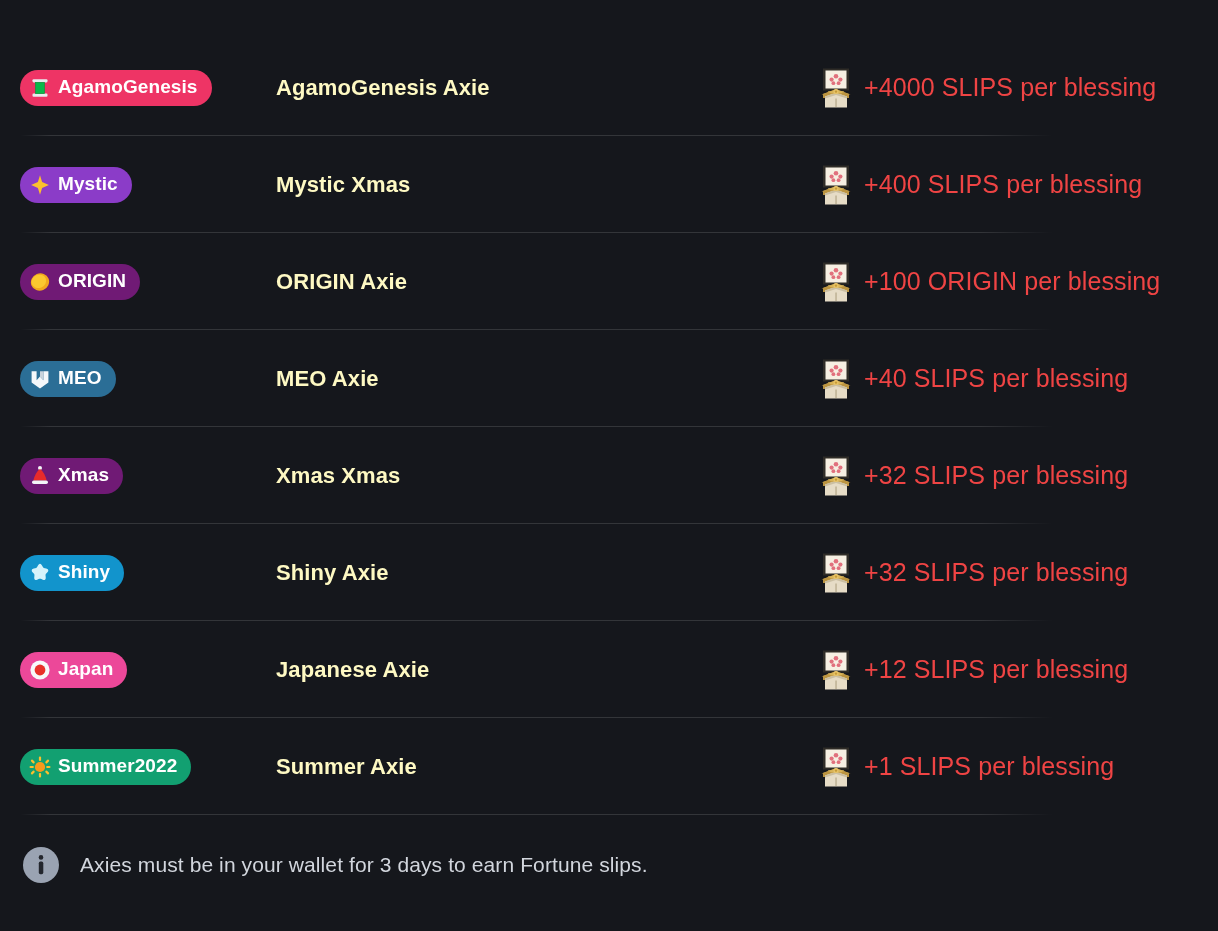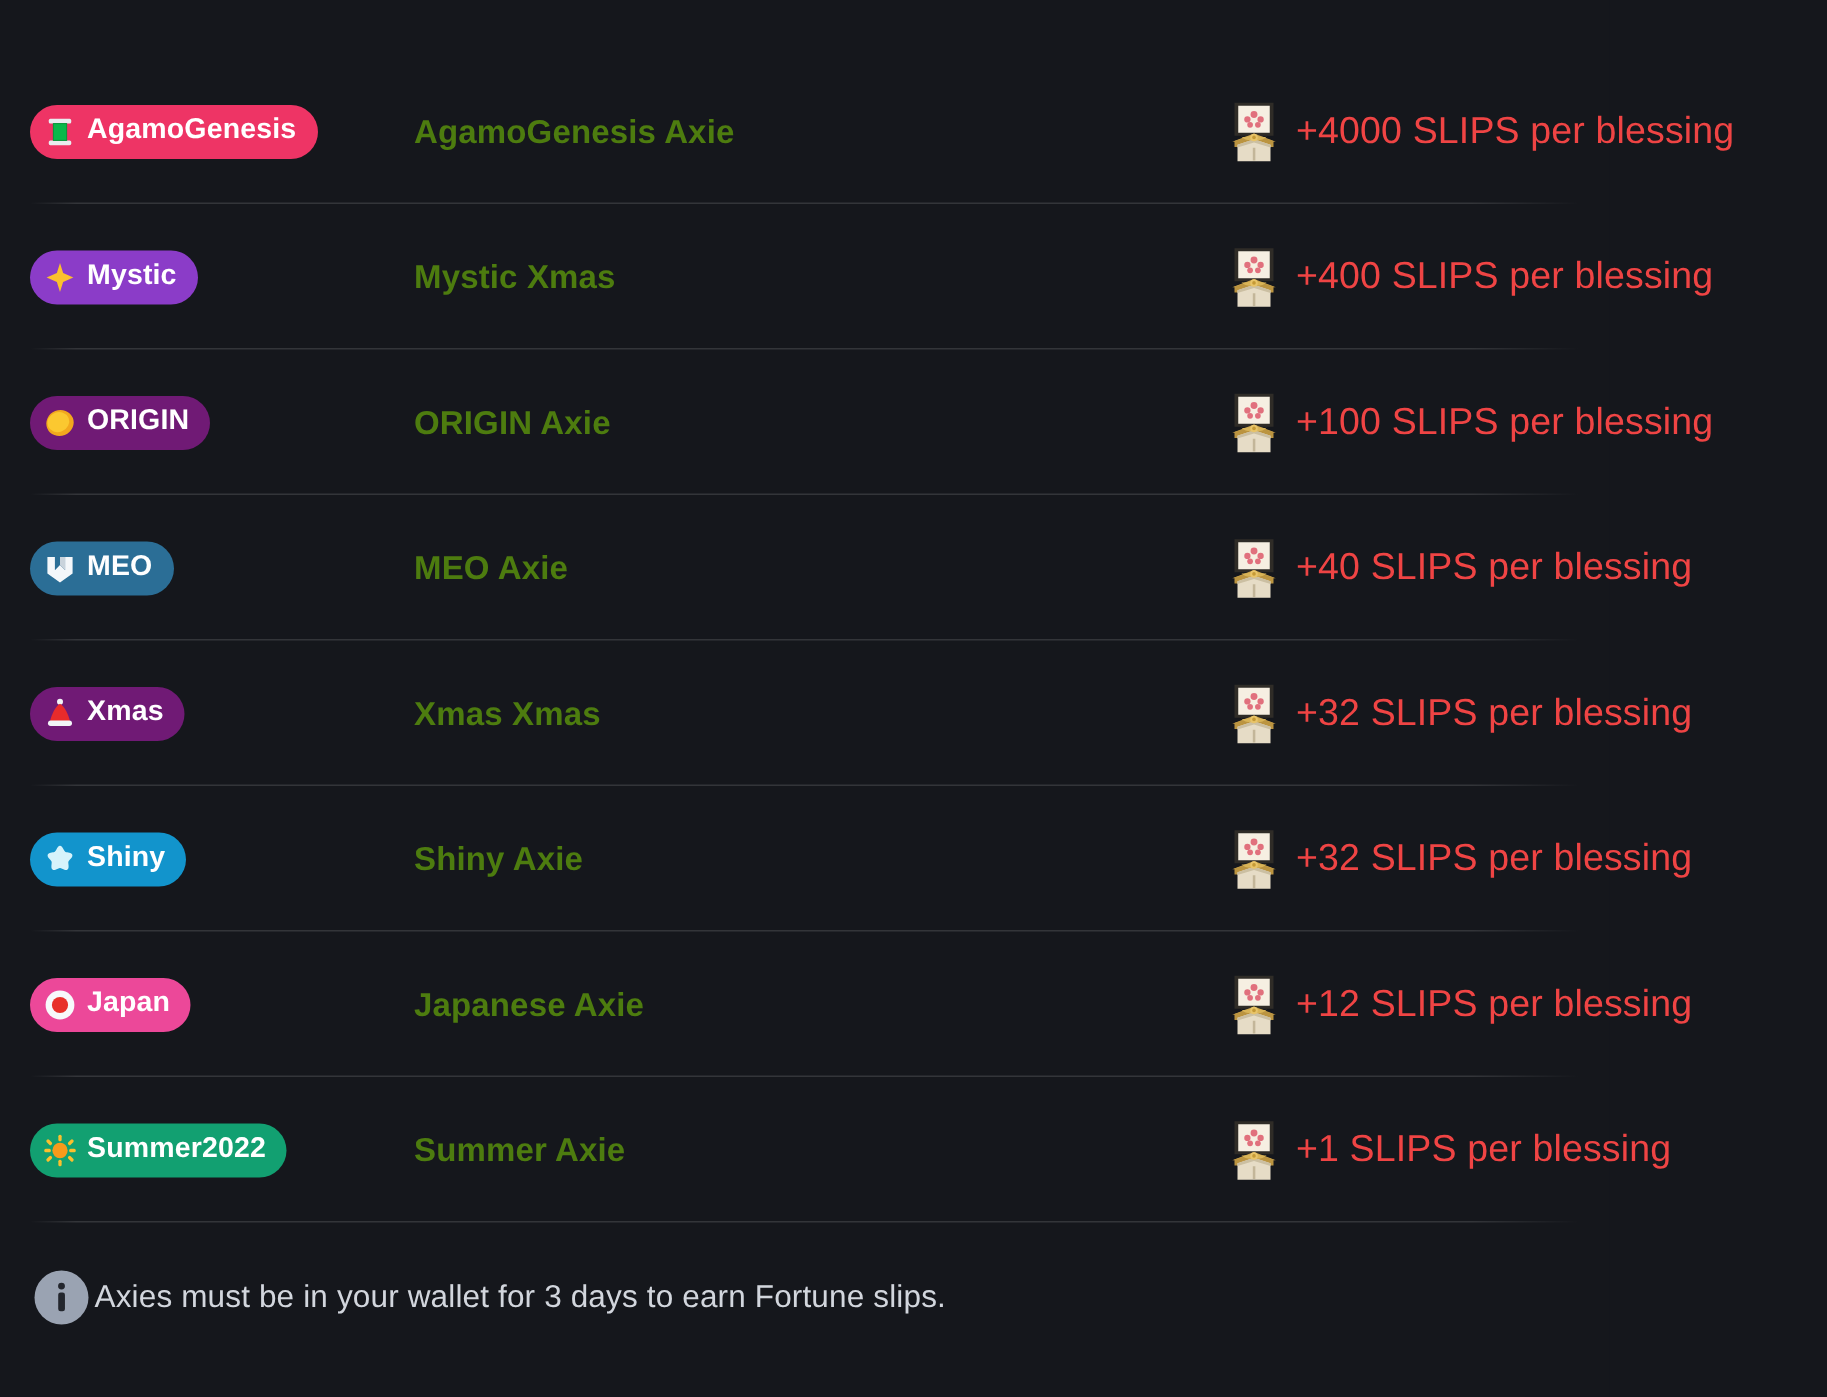--- a/index.html
+++ b/index.html
@@ -69,21 +69,21 @@
     display:block;
   }
   .badge .btxt { display:block; transform:translateY(-1px); }
 
   
   .col-name {
     flex:0 0 540px;
     width:540px;
     font-size:22px;
     font-weight:700;
-    color:#4d7c0f;
+    color:#fef9c3;
     letter-spacing:0.1px;
   }
 
   
   .col-reward {
     flex:1 1 auto;
     display:flex;
     align-items:center;
     justify-content:flex-start;
     gap:8px;
@@ -102,21 +102,21 @@
     font-weight:400;
     color:#ef4444;
     letter-spacing:0.1px;
     white-space:nowrap;
   }
 
   
   .note {
     display:flex;
     align-items:center;
-    gap:3px;
+    gap:20px;
     height:58px;
     margin-top:21px;
     padding-left:2px;
   }
   .note-icon { width:38px; height:38px; flex:0 0 38px; display:block; }
   .note-text {
     font-size:21px;
     color:#d2d6dd;
     font-weight:400;
     letter-spacing:0.1px;
@@ -229,21 +229,21 @@
                 <path d="M20 22 L5.5 27.5 L34.5 27.5 Z" fill="#c9a24b"></path>
                 <path d="M7 27 L20 23 L33 27 L33 31 L7 31 Z" fill="#bb9440"></path>
                 <path d="M9 29.5 L20 25.8 L31 29.5 L31 40.5 L9 40.5 Z" fill="#e6dcc6"></path>
                 <path d="M9 29.5 L20 25.8 L31 29.5 L31 31.4 L20 28.0 L9 31.4 Z" fill="#cbbfa2"></path>
                 <rect x="19.2" y="31.5" width="1.7" height="8.5" fill="#c3b699"></rect>
                 <path d="M20 22.5 C17 24 14.2 24.6 11.6 24.2 C13.5 26.2 16.4 26.9 20 26.4 Z" fill="#d9b457"></path>
                 <path d="M20 22.5 C23 24 25.8 24.6 28.4 24.2 C26.5 26.2 23.6 26.9 20 26.4 Z" fill="#d9b457"></path>
                 <circle cx="20" cy="24.6" r="2.5" fill="#e8c469"></circle>
                 <circle cx="20" cy="24.6" r="1.2" fill="#c59a36"></circle>
               </svg></span>
-            <span class="reward-text">+100 SLIPS per blessing</span>
+            <span class="reward-text">+100 ORIGIN per blessing</span>
           </span>
         </div>
       </div>
       <div class="row">
         <div class="col-badge">
           <span class="badge" style="background:#2B6E96">
             <span class="bicon"><svg viewBox="0 0 22 22" width="22" height="22">
                 <path d="M2.6 3.3 L7.6 3.3 L7.6 12.2 L11 8.6 L14.4 12.2 L14.4 3.3 L19.4 3.3 L19.4 14.4 L11 20.4 L2.6 14.4 Z" fill="#f4f7fa"></path>
                 <path d="M11 8.6 L14.4 12.2 L14.4 3.3 L11 3.3 Z" fill="#c9d3dc"></path>
               </svg></span>

